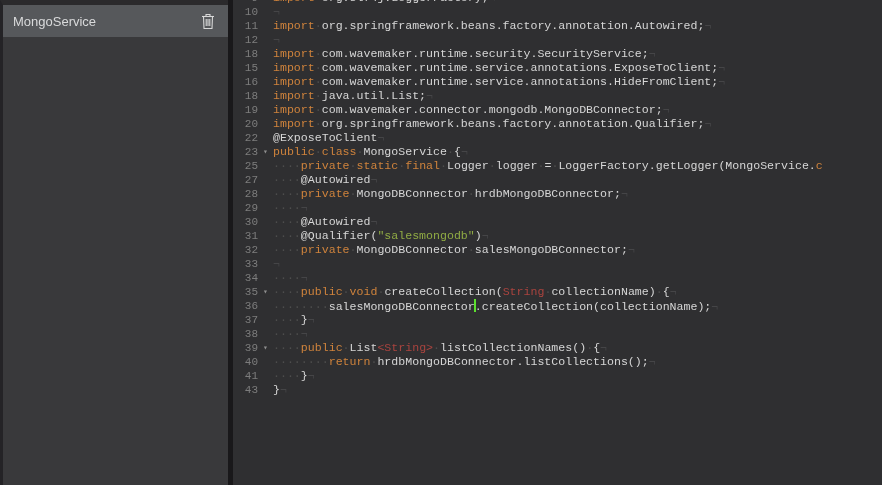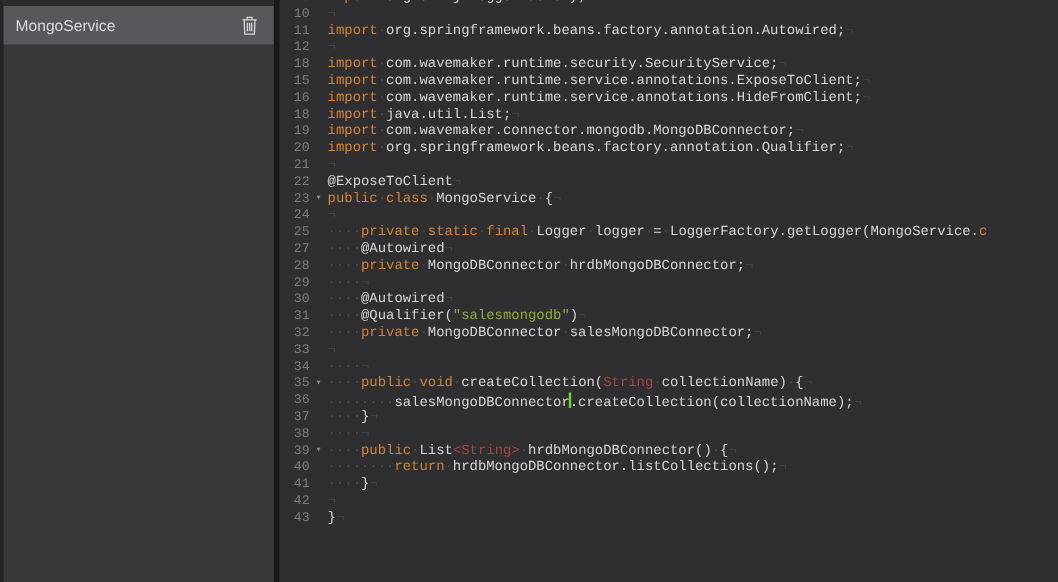--- a/index.html
+++ b/index.html
@@ -93,38 +93,35 @@
         <div class="row"><span class="ln">9</span><span class="fold"></span><span class="code"><span class="k">import</span><span class="ws">·</span><span class="d">org.slf4j.LoggerFactory;</span><span class="eol">¬</span></span></div>
         <div class="row"><span class="ln">10</span><span class="fold"></span><span class="code"><span class="eol">¬</span></span></div>
         <div class="row"><span class="ln">11</span><span class="fold"></span><span class="code"><span class="k">import</span><span class="ws">·</span><span class="d">org.springframework.beans.factory.annotation.Autowired;</span><span class="eol">¬</span></span></div>
         <div class="row"><span class="ln">12</span><span class="fold"></span><span class="code"><span class="eol">¬</span></span></div>
         <div class="row"><span class="ln">18</span><span class="fold"></span><span class="code"><span class="k">import</span><span class="ws">·</span><span class="d">com.wavemaker.runtime.security.SecurityService;</span><span class="eol">¬</span></span></div>
         <div class="row"><span class="ln">15</span><span class="fold"></span><span class="code"><span class="k">import</span><span class="ws">·</span><span class="d">com.wavemaker.runtime.service.annotations.ExposeToClient;</span><span class="eol">¬</span></span></div>
         <div class="row"><span class="ln">16</span><span class="fold"></span><span class="code"><span class="k">import</span><span class="ws">·</span><span class="d">com.wavemaker.runtime.service.annotations.HideFromClient;</span><span class="eol">¬</span></span></div>
         <div class="row"><span class="ln">18</span><span class="fold"></span><span class="code"><span class="k">import</span><span class="ws">·</span><span class="d">java.util.List;</span><span class="eol">¬</span></span></div>
         <div class="row"><span class="ln">19</span><span class="fold"></span><span class="code"><span class="k">import</span><span class="ws">·</span><span class="d">com.wavemaker.connector.mongodb.MongoDBConnector;</span><span class="eol">¬</span></span></div>
         <div class="row"><span class="ln">20</span><span class="fold"></span><span class="code"><span class="k">import</span><span class="ws">·</span><span class="d">org.springframework.beans.factory.annotation.Qualifier;</span><span class="eol">¬</span></span></div>
-        <div class="row"><span class="ln">21</span><span class="fold"></span><span class="code"><span class="eol">¬</span></span></div>
         <div class="row"><span class="ln">22</span><span class="fold"></span><span class="code"><span class="d">@ExposeToClient</span><span class="eol">¬</span></span></div>
         <div class="row"><span class="ln">23</span><span class="fold">▾</span><span class="code"><span class="k">public</span><span class="ws">·</span><span class="k">class</span><span class="ws">·</span><span class="d">MongoService</span><span class="ws">·</span><span class="d">{</span><span class="eol">¬</span></span></div>
-        <div class="row"><span class="ln">24</span><span class="fold"></span><span class="code"><span class="eol">¬</span></span></div>
         <div class="row"><span class="ln">25</span><span class="fold"></span><span class="code"><span class="ws">····</span><span class="k">private</span><span class="ws">·</span><span class="k">static</span><span class="ws">·</span><span class="k">final</span><span class="ws">·</span><span class="d">Logger</span><span class="ws">·</span><span class="d">logger</span><span class="ws">·</span><span class="d">=</span><span class="ws">·</span><span class="d">LoggerFactory.getLogger(MongoService.</span><span class="k">class</span><span class="d">);</span><span class="eol">¬</span></span></div>
         <div class="row"><span class="ln">27</span><span class="fold"></span><span class="code"><span class="ws">····</span><span class="d">@Autowired</span><span class="eol">¬</span></span></div>
         <div class="row"><span class="ln">28</span><span class="fold"></span><span class="code"><span class="ws">····</span><span class="k">private</span><span class="ws">·</span><span class="d">MongoDBConnector</span><span class="ws">·</span><span class="d">hrdbMongoDBConnector;</span><span class="eol">¬</span></span></div>
         <div class="row"><span class="ln">29</span><span class="fold"></span><span class="code"><span class="ws">····</span><span class="eol">¬</span></span></div>
         <div class="row"><span class="ln">30</span><span class="fold"></span><span class="code"><span class="ws">····</span><span class="d">@Autowired</span><span class="eol">¬</span></span></div>
         <div class="row"><span class="ln">31</span><span class="fold"></span><span class="code"><span class="ws">····</span><span class="d">@Qualifier(</span><span class="s">"salesmongodb"</span><span class="d">)</span><span class="eol">¬</span></span></div>
         <div class="row"><span class="ln">32</span><span class="fold"></span><span class="code"><span class="ws">····</span><span class="k">private</span><span class="ws">·</span><span class="d">MongoDBConnector</span><span class="ws">·</span><span class="d">salesMongoDBConnector;</span><span class="eol">¬</span></span></div>
         <div class="row"><span class="ln">33</span><span class="fold"></span><span class="code"><span class="eol">¬</span></span></div>
         <div class="row"><span class="ln">34</span><span class="fold"></span><span class="code"><span class="ws">····</span><span class="eol">¬</span></span></div>
         <div class="row"><span class="ln">35</span><span class="fold">▾</span><span class="code"><span class="ws">····</span><span class="k">public</span><span class="ws">·</span><span class="k">void</span><span class="ws">·</span><span class="d">createCollection(</span><span class="t">String</span><span class="ws">·</span><span class="d">collectionName)</span><span class="ws">·</span><span class="d">{</span><span class="eol">¬</span></span></div>
         <div class="row"><span class="ln">36</span><span class="fold"></span><span class="code"><span class="ws">········</span><span class="d">salesMongoDBConnector</span><span class="cursor"></span><span class="d">.createCollection(collectionName);</span><span class="eol">¬</span></span></div>
         <div class="row"><span class="ln">37</span><span class="fold"></span><span class="code"><span class="ws">····</span><span class="d">}</span><span class="eol">¬</span></span></div>
         <div class="row"><span class="ln">38</span><span class="fold"></span><span class="code"><span class="ws">····</span><span class="eol">¬</span></span></div>
-        <div class="row"><span class="ln">39</span><span class="fold">▾</span><span class="code"><span class="ws">····</span><span class="k">public</span><span class="ws">·</span><span class="d">List</span><span class="t">&lt;String&gt;</span><span class="ws">·</span><span class="d">hrdbMongoDBConnector()</span><span class="ws">·</span><span class="d">{</span><span class="eol">¬</span></span></div>
+        <div class="row"><span class="ln">39</span><span class="fold">▾</span><span class="code"><span class="ws">····</span><span class="k">public</span><span class="ws">·</span><span class="d">List</span><span class="t">&lt;String&gt;</span><span class="ws">·</span><span class="d">listCollectionNames()</span><span class="ws">·</span><span class="d">{</span><span class="eol">¬</span></span></div>
         <div class="row"><span class="ln">40</span><span class="fold"></span><span class="code"><span class="ws">········</span><span class="k">return</span><span class="ws">·</span><span class="d">hrdbMongoDBConnector.listCollections();</span><span class="eol">¬</span></span></div>
         <div class="row"><span class="ln">41</span><span class="fold"></span><span class="code"><span class="ws">····</span><span class="d">}</span><span class="eol">¬</span></span></div>
-        <div class="row"><span class="ln">42</span><span class="fold"></span><span class="code"><span class="eol">¬</span></span></div>
         <div class="row"><span class="ln">43</span><span class="fold"></span><span class="code"><span class="d">}</span><span class="eol">¬</span></span></div>
       </div>
   </div>
 
 </div>
 
 </body></html>

